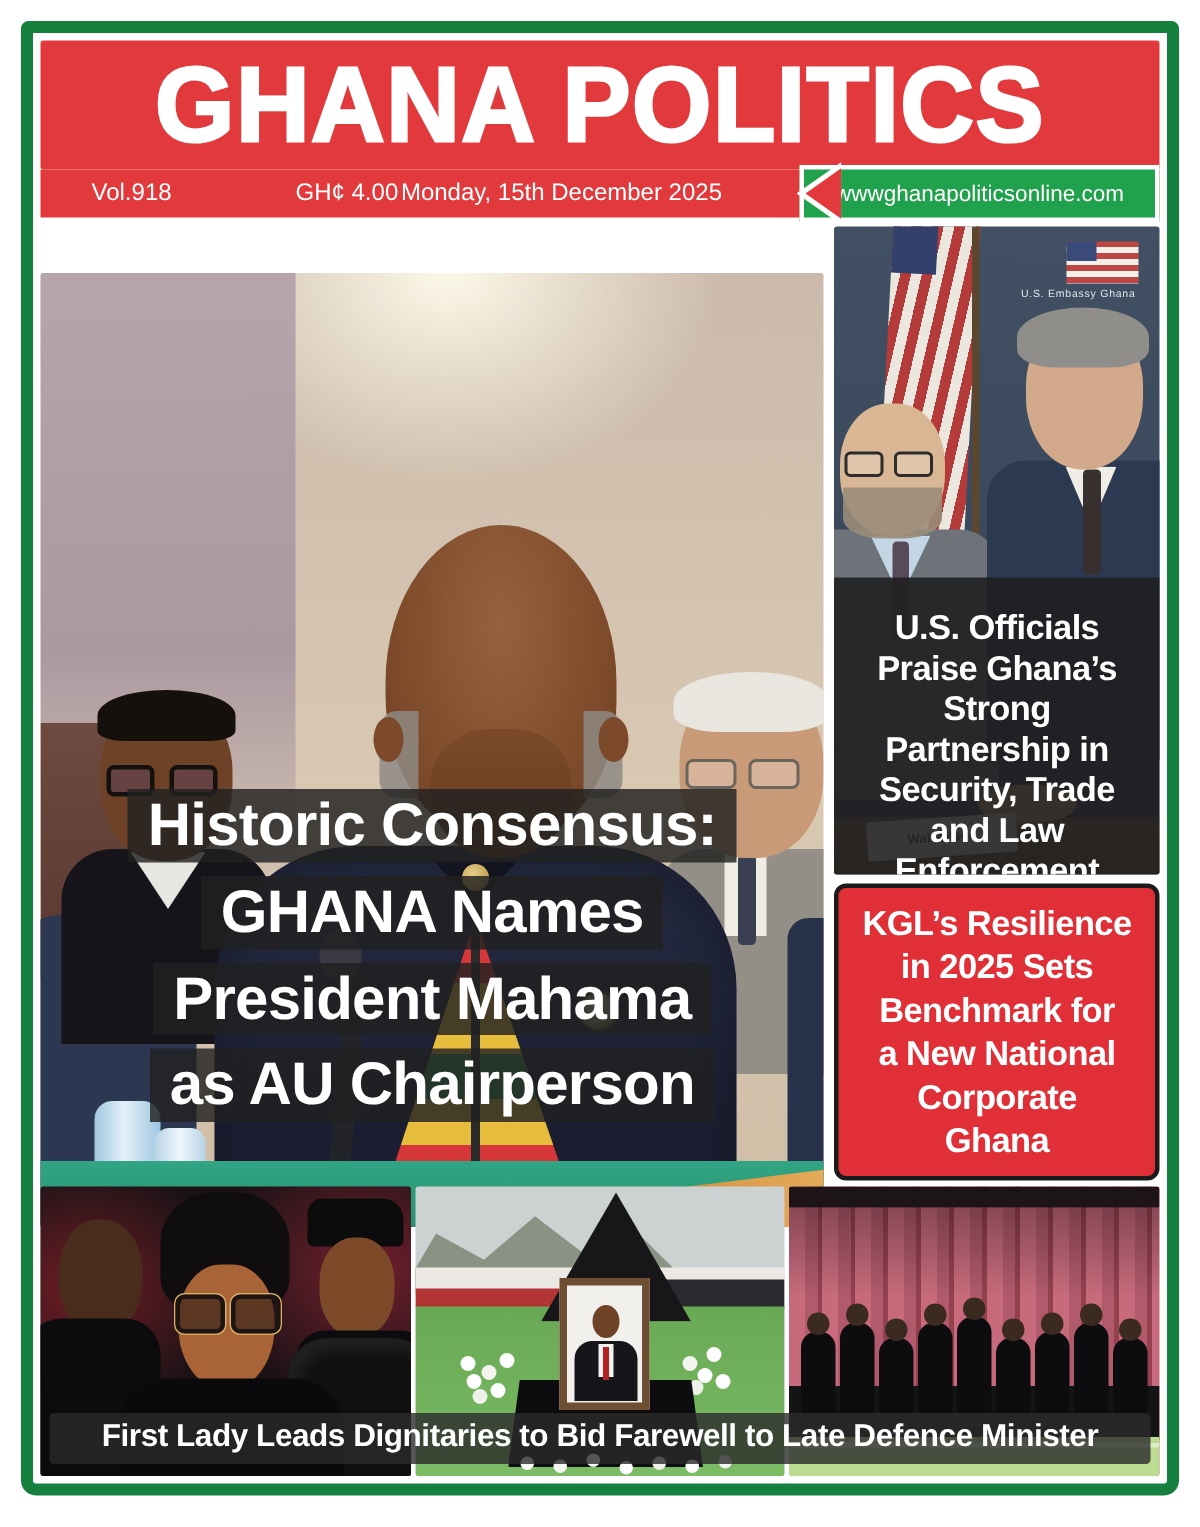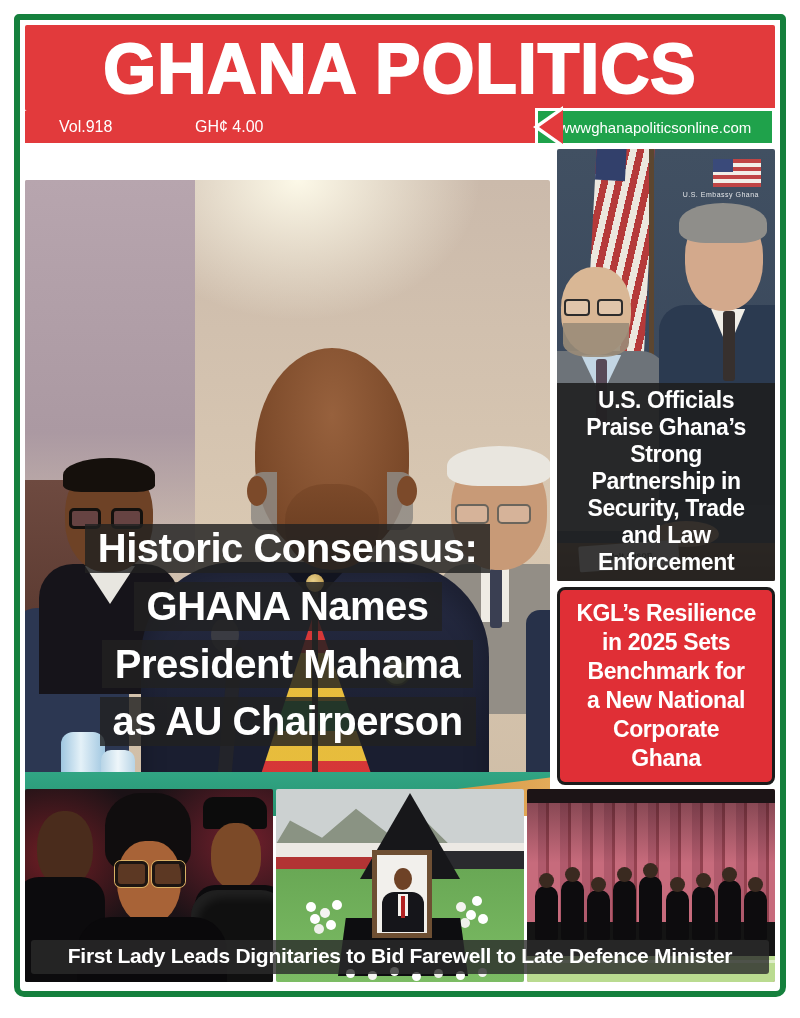--- a/index.html
+++ b/index.html
@@ -1,21 +1,21 @@
 <!DOCTYPE html>
 <html><head>
 <meta charset="utf-8">
 <style>
   * { box-sizing: border-box; margin: 0; padding: 0; }
   html,body { width:800px; height:1018px; background:#ffffff; overflow:hidden;
     font-family:"Liberation Sans", sans-serif; }
   .abs { position:absolute; }
 
   .page { position:absolute; left:14px; top:14px; width:772px; height:983px;
-    background:#fff; border:6px solid #15803d; border-radius:5px 5px 10px 10px;
+    background:#fff; border:8px solid #15803d; border-radius:5px 5px 10px 10px;
     padding:5px; }
 
   
   .masthead { height:86px; background:#e23a3c; border-radius:2px;
     display:flex; align-items:center; justify-content:center; }
   .masthead-title { color:#fff; font-size:68px; font-weight:bold; letter-spacing:1px;
     -webkit-text-stroke:2px #fff; white-space:nowrap; transform:scaleY(1.04); }
 
   
   .infobar { position:relative; margin-top:0; height:32px; background:#e23a3c;
@@ -165,21 +165,21 @@
   .emb-table { position:absolute; left:0; right:0; bottom:0; height:38px;
     background:linear-gradient(180deg,#87654b,#6e4f38); }
   .hands { position:absolute; left:96px; bottom:34px; width:66px; height:26px;
     background:#d3a98c; border-radius:50%; }
   .nameplate { position:absolute; left:22px; bottom:12px; width:100px; height:26px;
     background:#f0efe8; transform:rotate(-4deg); border-radius:2px;
     display:flex; align-items:center; justify-content:center;
     font-size:9px; font-weight:bold; color:#555; }
 
   .embassy-headline { position:absolute; left:0; right:0; bottom:0; height:198px;
-    background:rgba(30,30,30,.88); color:#fff; text-align:center; padding-top:4px; }
+    background:rgba(30,30,30,.88); color:#fff; text-align:center; padding-top:20px; }
   .embassy-headline div { font-size:23px; font-weight:bold; line-height:27px; letter-spacing:-.4px; }
 
   .kgl-box { flex:1; background:#e02f36; border:3px solid #1b1b1b; border-radius:8px;
     display:flex; flex-direction:column; align-items:center; justify-content:center;
     color:#fff; text-align:center; }
   .kgl-box div { font-size:23px; font-weight:bold; line-height:29px; letter-spacing:-.4px; }
 
   
   .bottom-strip { position:relative; margin-top:4px; height:193px; display:flex; gap:3px; }
   .bphoto { position:relative; flex:1; overflow:hidden; border-radius:2px; }
@@ -255,20 +255,21 @@
 
 <div class="page">
 
   <div class="masthead">
     <div class="masthead-title">GHANA POLITICS</div>
   </div>
 
   <div class="infobar">
     <span class="vol">Vol.918</span>
     <span class="price">GH¢ 4.00</span>
+    <span class="date">Monday, 15th December 2025</span>
     <div class="website-box">
       <span class="web-arrow"></span>
       <span class="web-text">wwwghanapoliticsonline.com</span>
     </div>
   </div>
 
   <div class="main-row">
 
     <div class="lead-photo">
       <div class="abs glow"></div>

